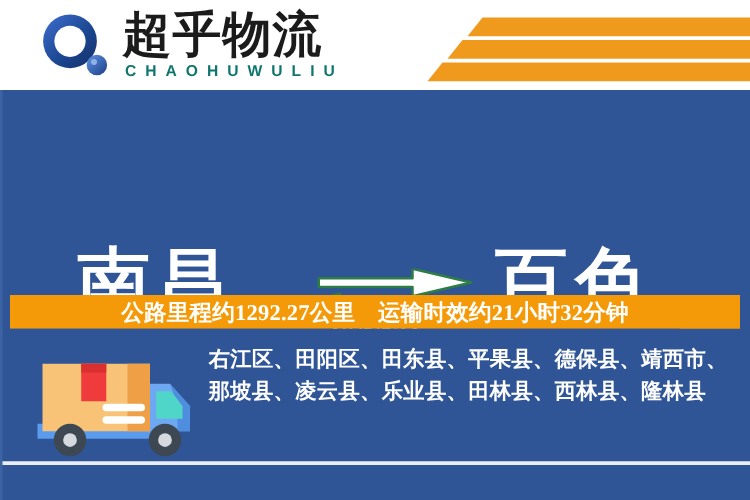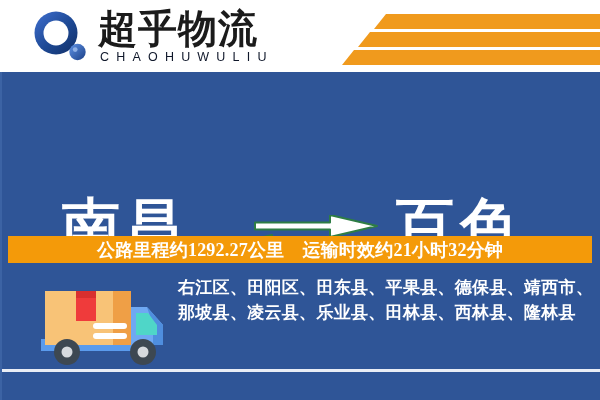--- a/index.html
+++ b/index.html
@@ -37,23 +37,23 @@
     font-size: 39px;
     line-height: 41px;
     letter-spacing: 1px;
     color: #1b1b1b;
     white-space: nowrap;
   }
   .brand-pinyin {
     position: absolute;
     left: 100px; top: 50px;
     font-size: 12.5px;
-    font-weight: normal;
+    font-weight: bold;
     letter-spacing: 7.2px;
-    color: #0f172a;
+    color: #0f766e;
     white-space: nowrap;
   }
   .stripes {
     position: absolute;
     left: 330px; top: 6px;
     width: 270px; height: 60px;
   }
 
   
   .main-panel {
@@ -122,21 +122,20 @@
     white-space: nowrap;
     letter-spacing: 0.2px;
   }
 
   
   .bottom-area {
     position: absolute;
     left: 0; top: 263px;
     width: 544px; height: 137px;
     background: #2f5597;
-    margin-left: 11px;
   }
   .truck {
     position: absolute;
     left: 24px; top: 10px;
     width: 136px; height: 100px;
   }
   .dest-list {
     position: absolute;
     left: 167px; top: 12px;
     width: 420px;

